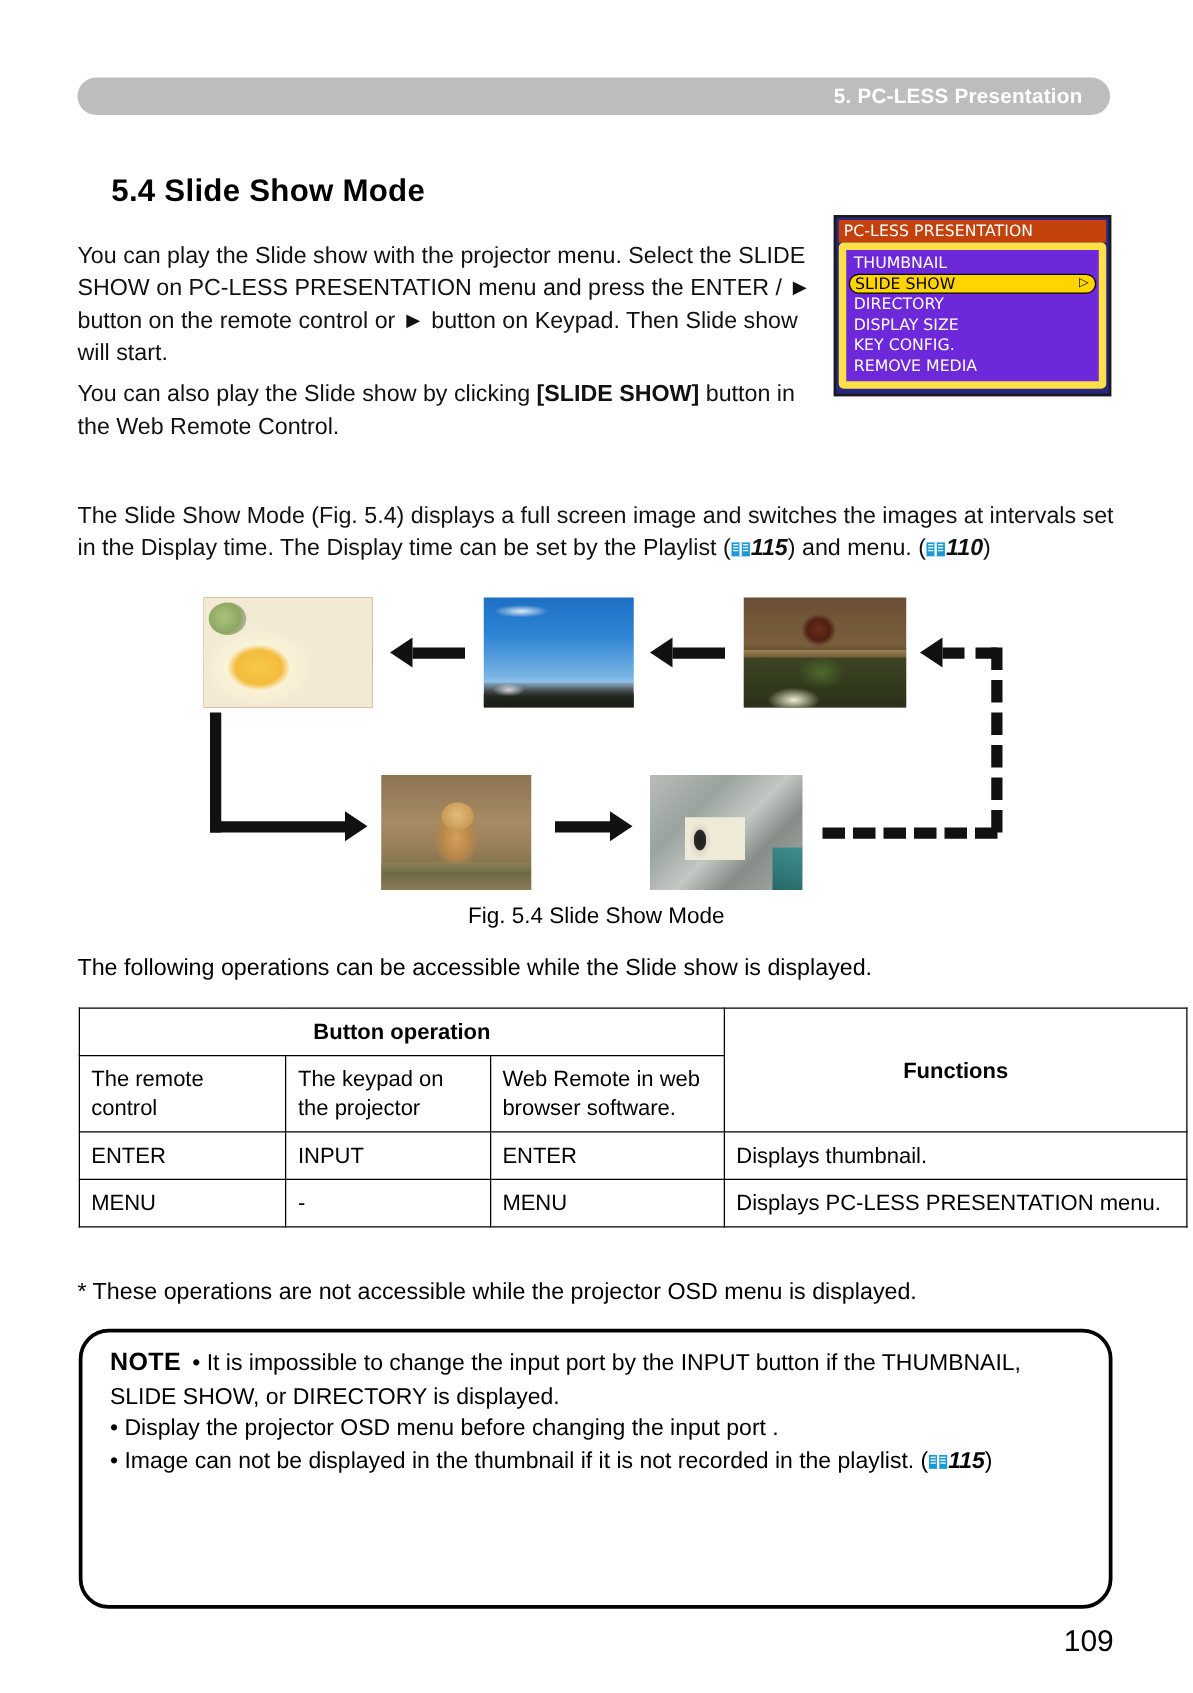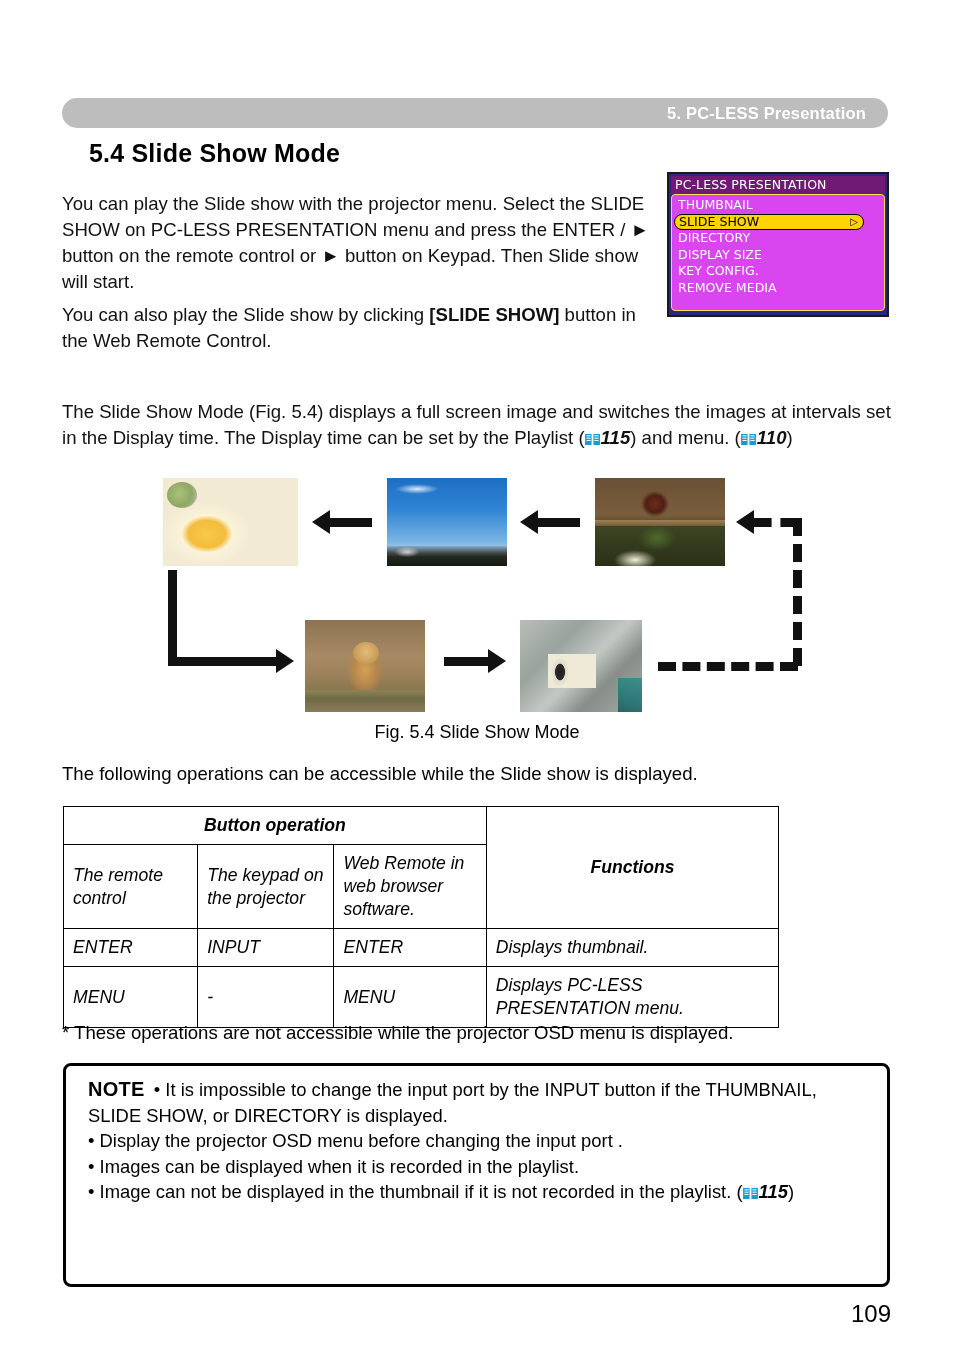--- a/index.html
+++ b/index.html
@@ -21,21 +21,20 @@
     position: absolute;
     left: 62px;
     top: 62px;
     width: 826px;
     height: 30px;
     background: #bdbdbd;
     border-radius: 15px;
     display: flex;
     align-items: center;
     justify-content: flex-end;
-    margin-top: 36px;
   }
   .page-header-title {
     color: #ffffff;
     font-size: 16.5px;
     font-weight: bold;
     letter-spacing: 0.2px;
     padding-right: 22px;
   }
 
   
@@ -87,30 +86,30 @@
     border: 2px solid #1a1a1a;
     box-sizing: border-box;
     padding: 2px;
     font-family: "DejaVu Sans", sans-serif;
   }
   .osd-title {
     color: #ffffff;
     font-size: 12.5px;
     padding: 1px 0 2px 4px;
     letter-spacing: 0.1px;
-    background: #701a75;
+    background: #c2410c;
     white-space: nowrap;
   }
   .osd-body {
-    background: #d946ef;
-    border: 1px solid #fde047;
+    background: #6d28d9;
+    border: 6px solid #fde047;
     border-radius: 4px;
     height: calc(100% - 20px);
     box-sizing: border-box;
-    padding: 2px 21px 0 3px;
+    padding: 2px 3px 0 3px;
   }
   .osd-item {
     font-size: 12.6px;
     line-height: 16.6px;
     color: #ffffff;
     padding-left: 3px;
     white-space: nowrap;
     position: relative;
   }
   .osd-item.selected {
@@ -273,24 +272,23 @@
     left: 62px;
     top: 763px;
     font-size: 18.6px;
   }
 
   
   table.ops {
     position: absolute;
     left: 63px;
     top: 806px;
-    width: 716px;
+    width: 887px;
     border-collapse: collapse;
     font-size: 17.6px;
-    font-style: italic;
   }
   table.ops td, table.ops th {
     border: 1.5px solid #000;
     padding: 7px 9px;
     vertical-align: middle;
     line-height: 23px;
     text-align: left;
     font-weight: normal;
   }
   table.ops th {
@@ -312,21 +310,21 @@
 
   
   .note-box {
     position: absolute;
     left: 63px;
     top: 1063px;
     width: 827px;
     height: 224px;
     box-sizing: border-box;
     border: 3px solid #000;
-    border-radius: 8px;
+    border-radius: 24px;
     padding: 11px 18px 0 22px;
     font-size: 18.4px;
     line-height: 25.6px;
   }
   .note-label {
     font-weight: bold;
     font-size: 20px;
     letter-spacing: 0.3px;
     margin-right: 9px;
   }
@@ -440,21 +438,20 @@
     <td class="col-d">Displays PC-LESS PRESENTATION menu.</td>
   </tr>
 </tbody>
   </table>
 
 <div class="asterisk-note">* These operations are not accessible while the projector OSD menu is displayed.</div>
 
 <div class="note-box">
   <p class="note-line"><span class="note-label">NOTE</span><span>• It is impossible to change the input port by the INPUT button if the THUMBNAIL, SLIDE SHOW, or DIRECTORY is displayed.</span></p>
   <p class="note-line">• Display the projector OSD menu before changing the input port .</p>
-  <p class="note-line">• Images can be displayed when it is recorded in the playlist.</p>
   <p class="note-line"><span>• Image can not be displayed in the thumbnail if it is not recorded in the playlist. (</span><span class="bookref"><svg class="book-icon" viewBox="0 0 16 14">
           <rect x="0" y="1" width="16" height="12" fill="#1a9ad4"></rect>
           <rect x="7" y="1" width="2" height="12" fill="#ffffff"></rect>
           <rect x="1.5" y="2.5" width="4.5" height="1.1" fill="#ffffff"></rect>
           <rect x="1.5" y="5" width="4.5" height="1.1" fill="#ffffff"></rect>
           <rect x="1.5" y="7.5" width="4.5" height="1.1" fill="#ffffff"></rect>
           <rect x="10" y="2.5" width="4.5" height="1.1" fill="#ffffff"></rect>
           <rect x="10" y="5" width="4.5" height="1.1" fill="#ffffff"></rect>
           <rect x="10" y="7.5" width="4.5" height="1.1" fill="#ffffff"></rect>
         </svg><span>115</span></span><span>)</span></p>

